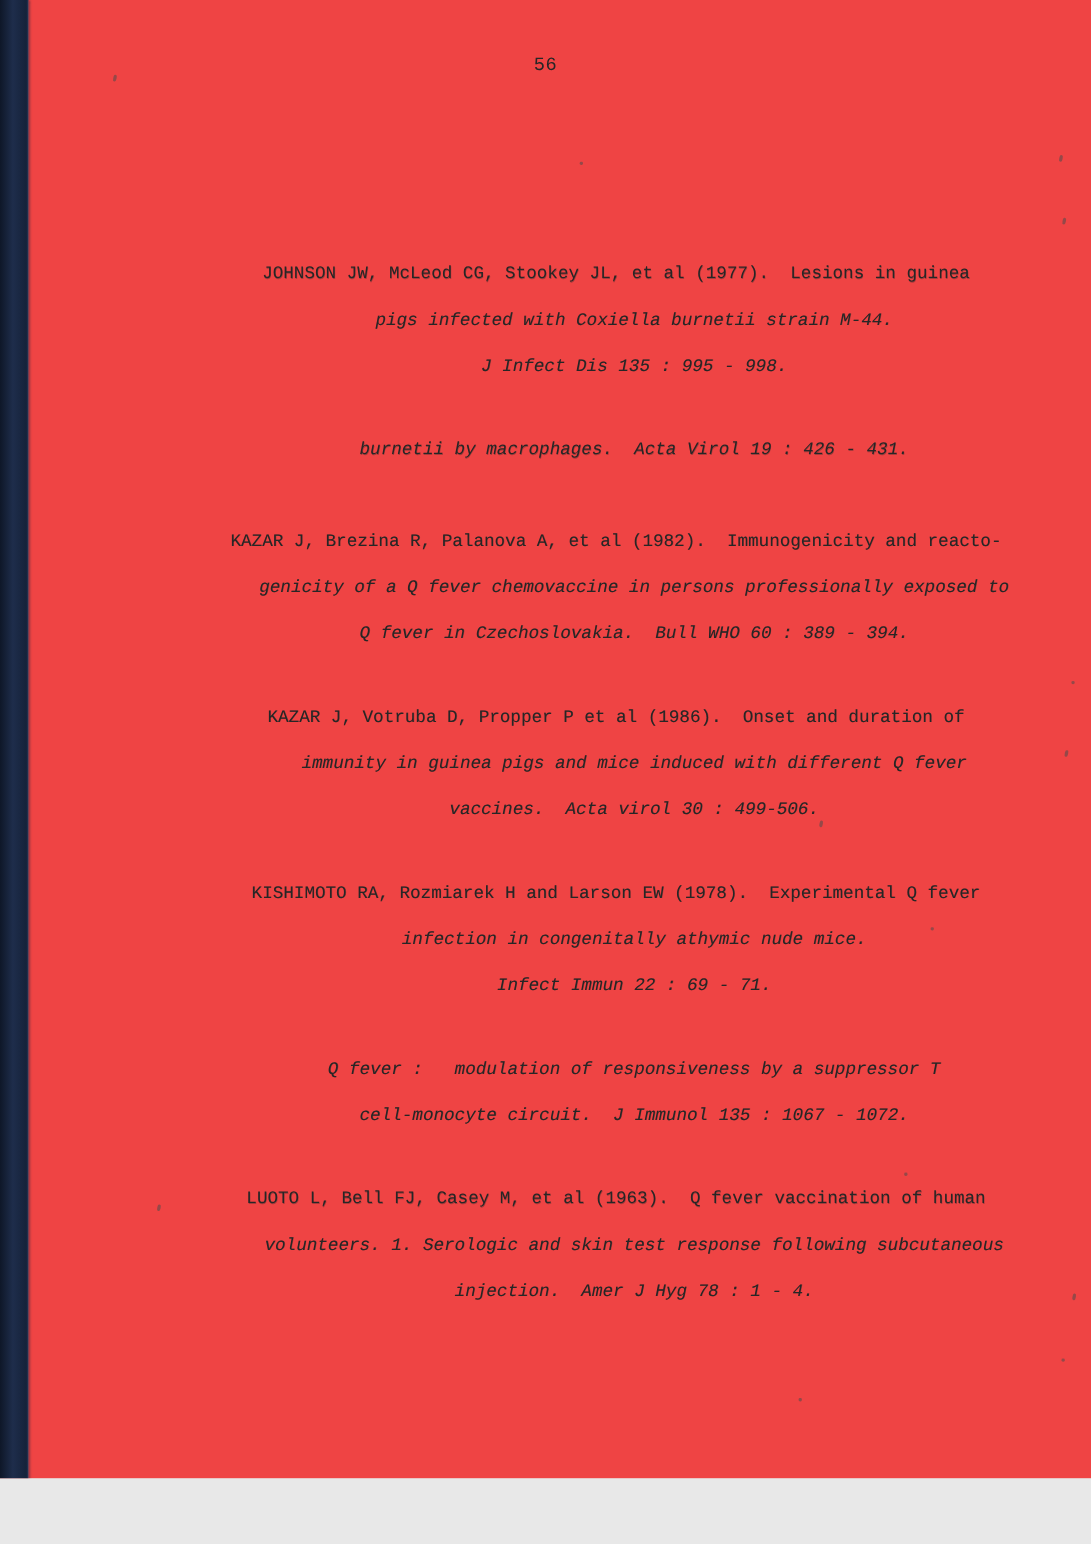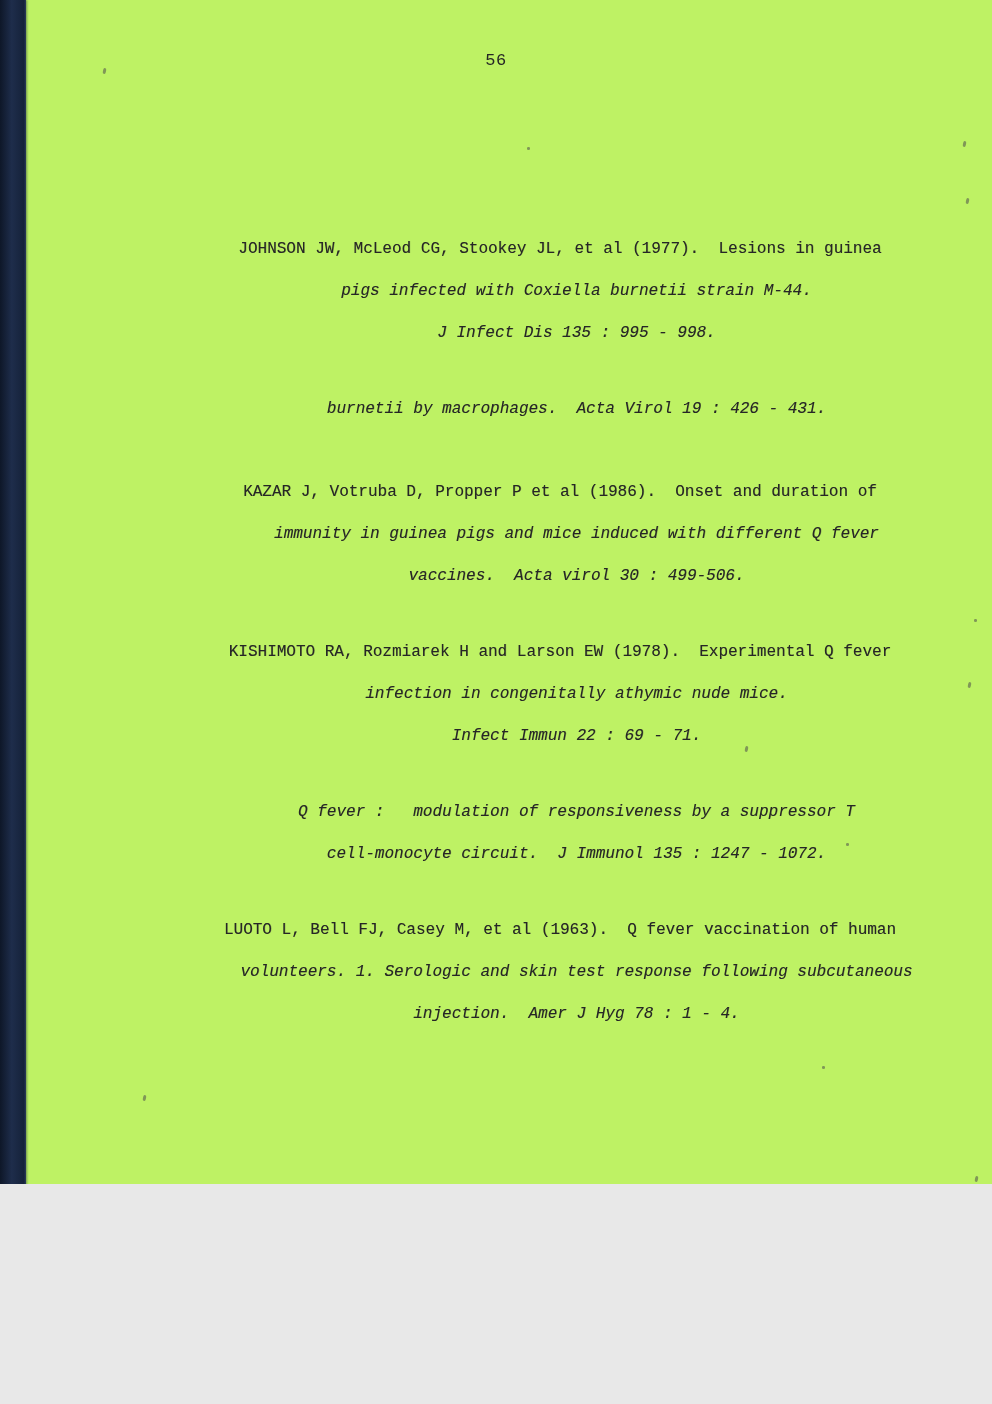--- a/index.html
+++ b/index.html
@@ -1,19 +1,19 @@
 <!DOCTYPE html>
 <html><head>
 <meta charset="utf-8">
 <style>
   html,body{margin:0;padding:0;background:#e8e8e8;}
   .page{
     position:relative;
-    width:992px;height:1184px;
-    background:#bef264;
+    width:992px;height:1344px;
+    background:#ef4444;
     overflow:hidden;
     font-family:"Liberation Mono","DejaVu Sans Mono",monospace;
     color:#262626;
   }
   
   .scan-bar{
     position:absolute;left:0;top:0;width:26px;height:1404px;
     background:linear-gradient(90deg,#0e1728 0%,#1e2d4b 45%,#15223a 92%,#2a3a5a 100%);
     box-shadow:1px 0 2px rgba(20,30,58,.45);
   }
@@ -50,36 +50,41 @@
     <div class="entry">
       <div class="line first">JOHNSON JW, McLeod CG, Stookey JL, et al (1977).  Lesions in guinea</div>
       <div class="line cont">pigs infected with Coxiella burnetii strain M-44.</div>
       <div class="line cont">J Infect Dis 135 : 995 - 998.</div>
     </div>
 
     <div class="entry gap-lg">
       <div class="line cont">burnetii by macrophages.  Acta Virol 19 : 426 - 431.</div>
     </div>
 
+    <div class="entry">
+      <div class="line first">KAZAR J, Brezina R, Palanova A, et al (1982).  Immunogenicity and reacto-</div>
+      <div class="line cont">genicity of a Q fever chemovaccine in persons professionally exposed to</div>
+      <div class="line cont">Q fever in Czechoslovakia.  Bull WHO 60 : 389 - 394.</div>
+    </div>
 
     <div class="entry">
       <div class="line first">KAZAR J, Votruba D, Propper P et al (1986).  Onset and duration of</div>
       <div class="line cont">immunity in guinea pigs and mice induced with different Q fever</div>
       <div class="line cont">vaccines.  Acta virol 30 : 499-506.</div>
     </div>
 
     <div class="entry">
       <div class="line first">KISHIMOTO RA, Rozmiarek H and Larson EW (1978).  Experimental Q fever</div>
       <div class="line cont">infection in congenitally athymic nude mice.</div>
       <div class="line cont">Infect Immun 22 : 69 - 71.</div>
     </div>
 
     <div class="entry">
       <div class="line cont">Q fever :   modulation of responsiveness by a suppressor T</div>
-      <div class="line cont">cell-monocyte circuit.  J Immunol 135 : 1247 - 1072.</div>
+      <div class="line cont">cell-monocyte circuit.  J Immunol 135 : 1067 - 1072.</div>
     </div>
 
     <div class="entry">
       <div class="line first">LUOTO L, Bell FJ, Casey M, et al (1963).  Q fever vaccination of human</div>
       <div class="line cont">volunteers. 1. Serologic and skin test response following subcutaneous</div>
       <div class="line cont">injection.  Amer J Hyg 78 : 1 - 4.</div>
     </div>
 
   </div>
 

